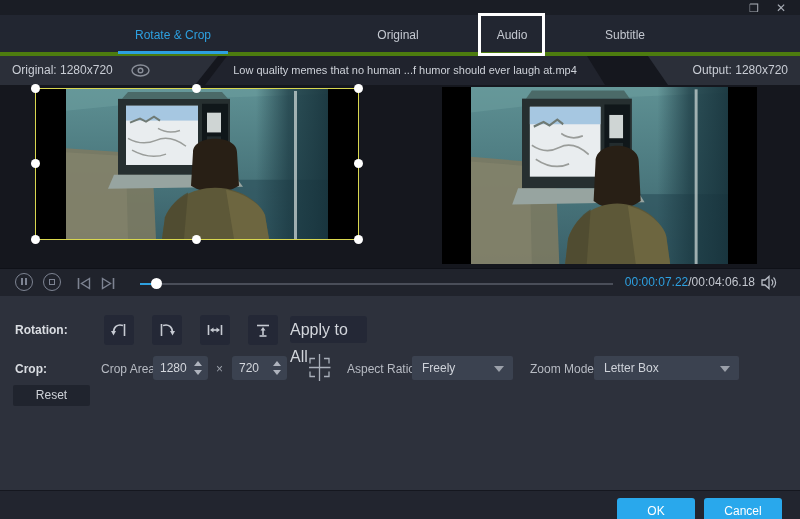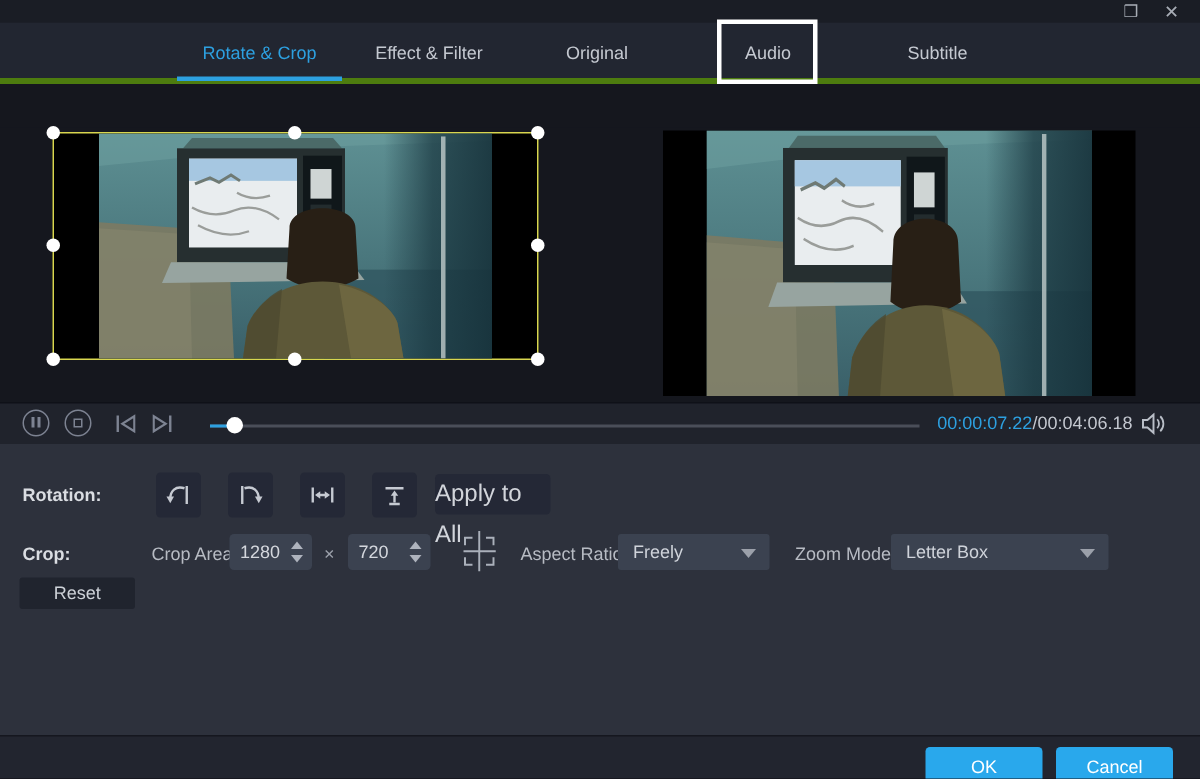--- a/index.html
+++ b/index.html
@@ -113,28 +113,44 @@
 
 <div class="app">
 
   <div class="titlebar">
     <div class="winbtn max">❒</div>
     <div class="winbtn close">✕</div>
   </div>
 
   <div class="tabbar">
     <div class="tab active" style="left:118px;width:110px;">Rotate &amp; Crop</div>
-    <div class="tab" style="left:238px;width:96px;">Effect &amp; Filter</div>
     <div class="tab" style="left:356px;width:84px;">Original</div>
     <div class="tab" style="left:596px;width:58px;">Subtitle</div>
     <div class="tab" style="left:484px;width:56px;">Audio</div>
     <div class="tab-underline"></div>
     <div class="audio-highlight"></div>
   </div>
 
+  <div class="filestrip">
+    <div class="fs-left">
+      <span class="lbl">Original: 1280x720</span>
+    </div>
+    <div class="eye">
+      <svg width="21" height="15" viewBox="0 0 21 15">
+        <ellipse cx="10.5" cy="7.5" rx="8.5" ry="5.5" fill="none" stroke="#8a8f99" stroke-width="1.4"></ellipse>
+        <circle cx="10.5" cy="7.5" r="2.3" fill="none" stroke="#8a8f99" stroke-width="1.4"></circle>
+      </svg>
+    </div>
+    <div class="fs-center">
+      <span class="lbl">Low quality memes that no human ...f humor should ever laugh at.mp4</span>
+    </div>
+    <div class="fs-right">
+      <span class="lbl">Output: 1280x720</span>
+    </div>
+  </div>
 
   <div class="stage">
 
     <div class="crop-frame">
       <div class="scene-wrap">
         <svg viewBox="0 0 262 152" preserveAspectRatio="none">
           <defs>
             <linearGradient id="wallG" x1="0" y1="0" x2="0" y2="1">
               <stop offset="0" stop-color="#5e9093"></stop>
                 <stop offset="0.55" stop-color="#4a777d"></stop>

